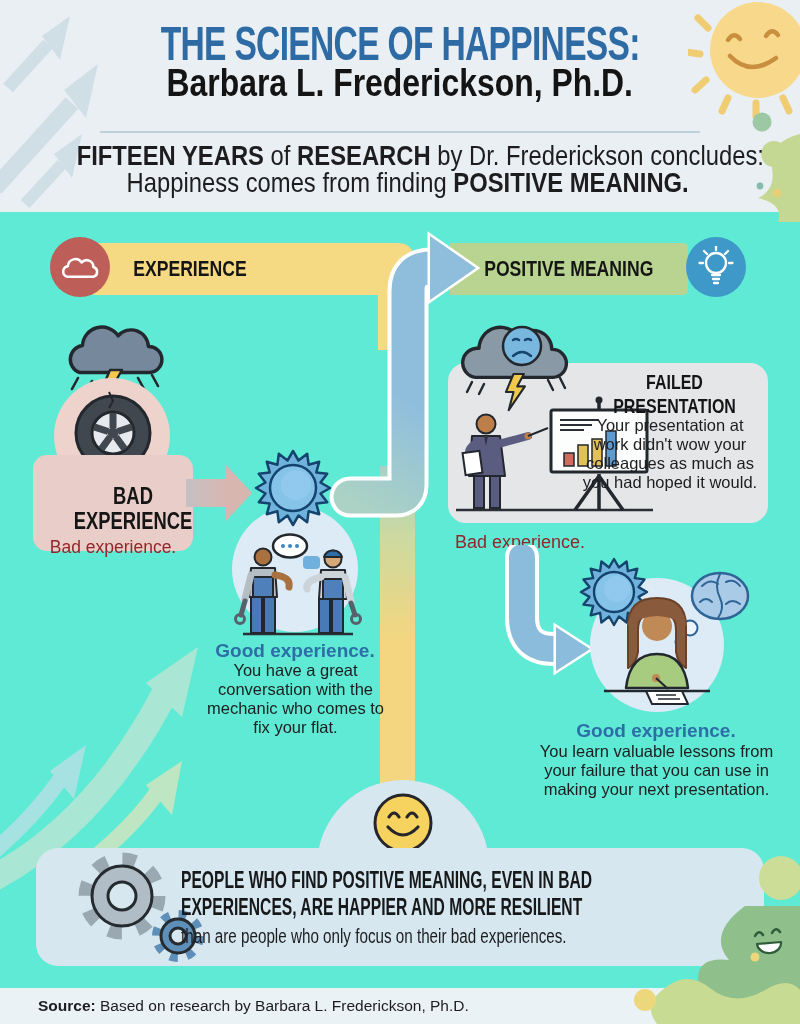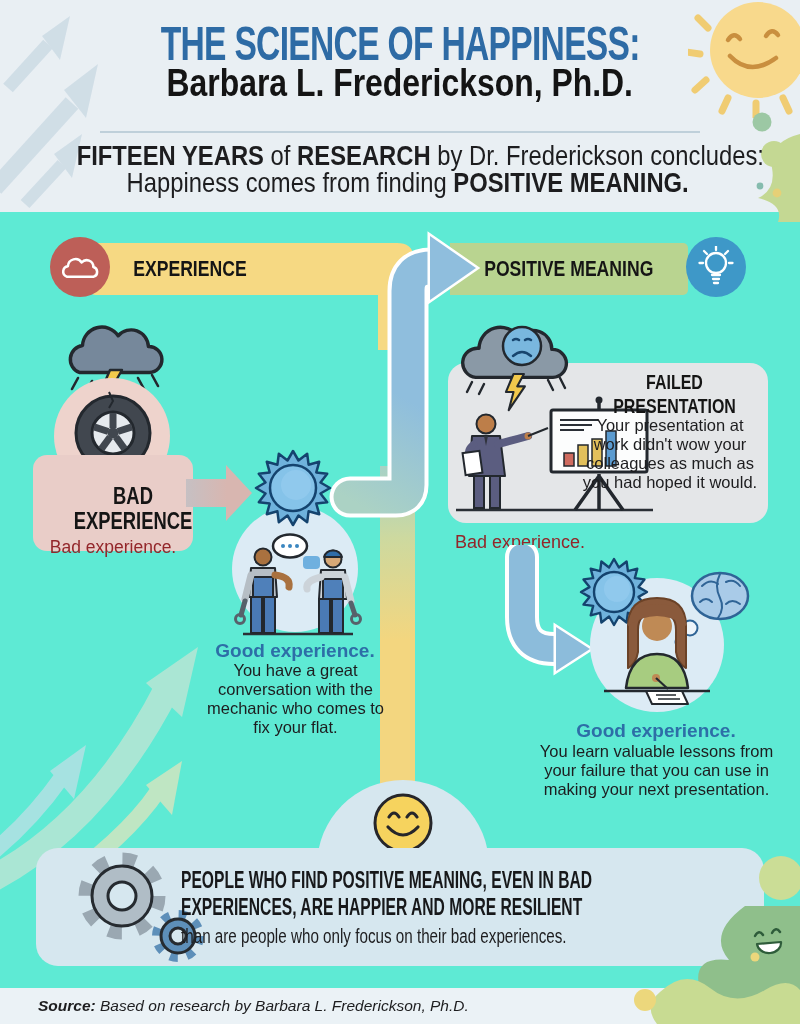--- a/index.html
+++ b/index.html
@@ -29,21 +29,21 @@
   .caption{font-size:16.5px;line-height:1.16;color:#1d1d1f;}
   .box-title{font-weight:bold;font-size:23px;line-height:1.08;color:#151515;padding-left:20px;}
   .box-title>span{display:inline-block;transform:scaleX(.80);transform-origin:center;}
   .failed-title{font-weight:bold;font-size:21px;line-height:1.12;color:#151515;}
   .failed-title>span{display:inline-block;transform:scaleX(.76);transform-origin:center;}
   .concl-bold{font-weight:bold;font-size:23px;line-height:27px;color:#17181a;
               transform:scaleX(.68);transform-origin:left;white-space:nowrap;}
   .concl-reg{font-size:19.5px;color:#1d1d1f;margin-top:4px;
              transform:scaleX(.78);transform-origin:left;white-space:nowrap;}
   .footer-bg{left:0;top:988px;width:800px;height:36px;background:#ebf2f6;}
-  .source{left:38px;top:997px;font-size:15.5px;color:#1d1d1f;font-style:italic;}
+  .source{left:38px;top:997px;font-size:15.5px;color:#1d1d1f;}
 </style>
 </head>
 <body>
 
 <div class="page">
 
   <div class="ab header-bg"></div>
 
   <svg class="ab" style="left:0;top:8px" width="130" height="200" viewBox="0 0 130 200">
     <g stroke="#cbdae4" fill="#cbdae4" opacity="0.8">

